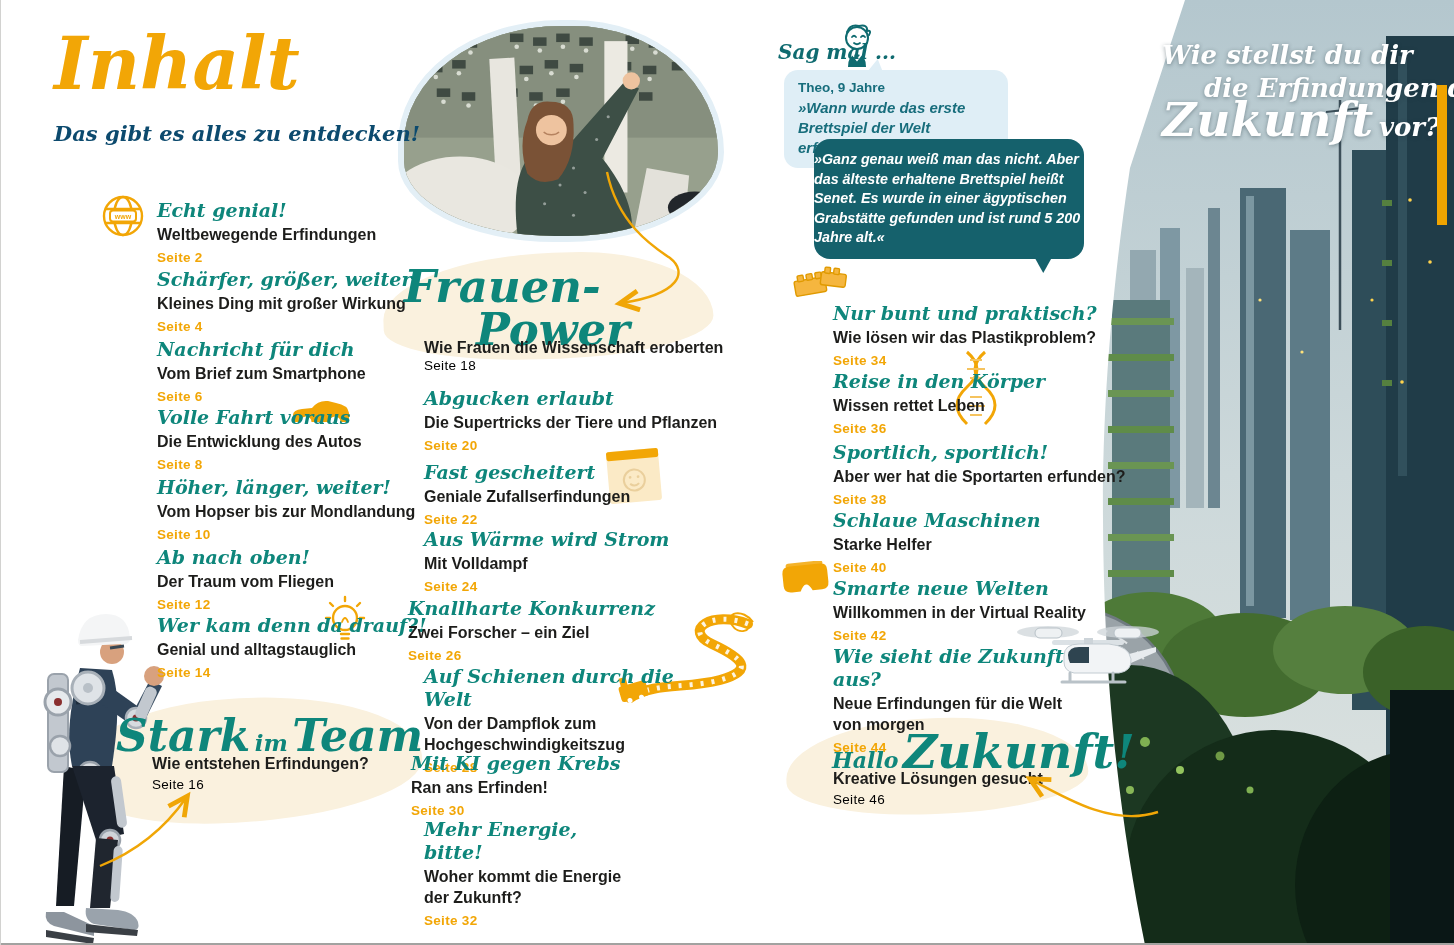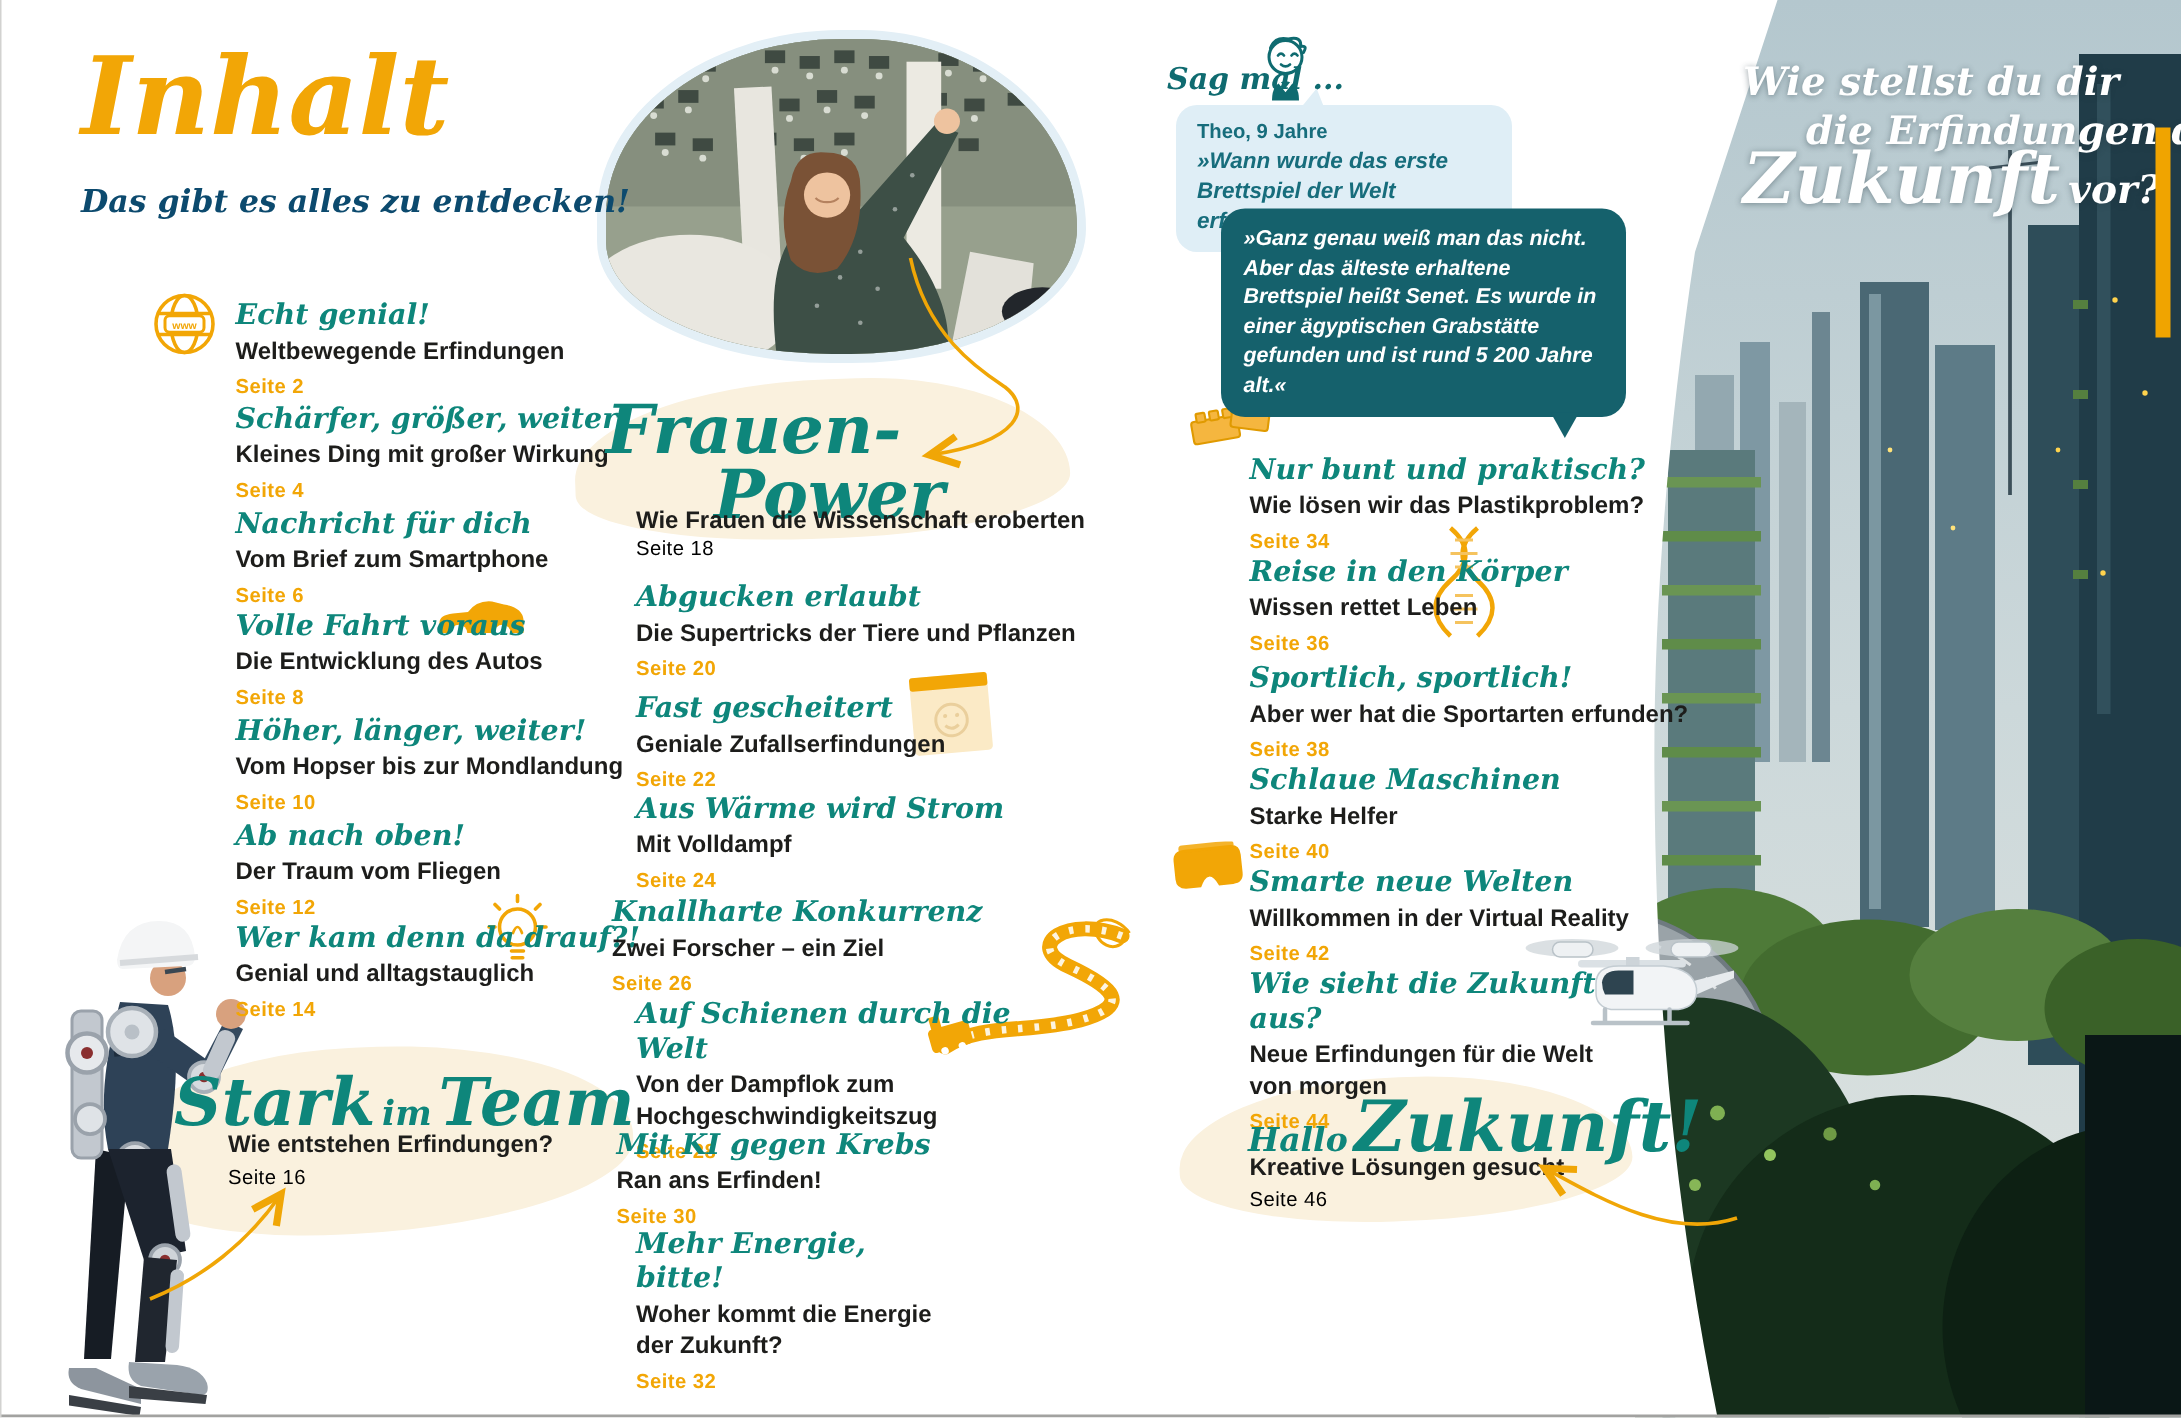--- a/index.html
+++ b/index.html
@@ -37,21 +37,21 @@
   
   .sagmal{position:absolute;left:778px;top:40px;font-size:20px;color:#0F6B70;z-index:4;}
   .bubble-light{position:absolute;left:784px;top:70px;width:224px;box-sizing:border-box;
                 background:#DFEEF6;border-radius:14px;padding:10px 14px;z-index:4;}
   .bubble-light .tail{position:absolute;left:86px;top:-11px;width:0;height:0;
                 border-bottom:14px solid #DFEEF6;border-left:4px solid transparent;
                 border-right:13px solid transparent;transform:skewX(-28deg);}
   .b-author{font-weight:700;font-size:13.5px;color:#176D7C;}
   .b-question{font-weight:700;font-style:italic;font-size:15px;line-height:20px;color:#176D7C;margin-top:3px;}
   .bubble-dark{position:absolute;left:814px;top:139px;width:270px;box-sizing:border-box;
-               background:#15616C;border-radius:16px;padding:11px 15px;z-index:4;}
+               background:#15616C;border-radius:16px;padding:11px 0;z-index:4;}
   .bubble-dark .tail{position:absolute;right:34px;bottom:-14px;width:0;height:0;
                border-top:17px solid #15616C;border-left:15px solid transparent;
                border-right:4px solid transparent;transform:skewX(-18deg);}
   .b-answer{font-weight:700;font-style:italic;font-size:14.3px;line-height:19.5px;color:#ffffff;}
 
   
   .photo{position:absolute;left:398px;top:20px;width:326px;height:222px;z-index:3;
          border:6px solid #E3EFF6;box-sizing:border-box;overflow:hidden;
          border-radius:52% 48% 50% 50% / 58% 62% 42% 38%;background:#8a9383;}
   .photo svg{display:block;width:100%;height:100%;}

